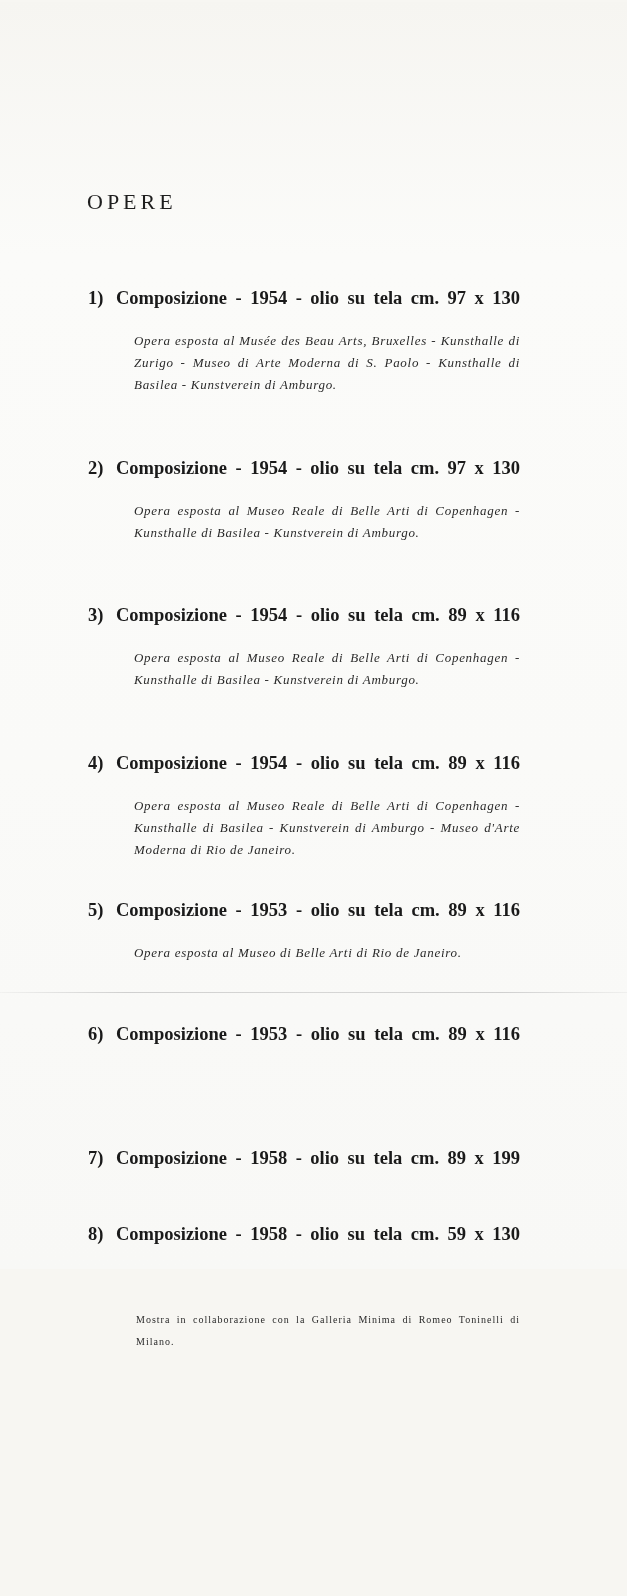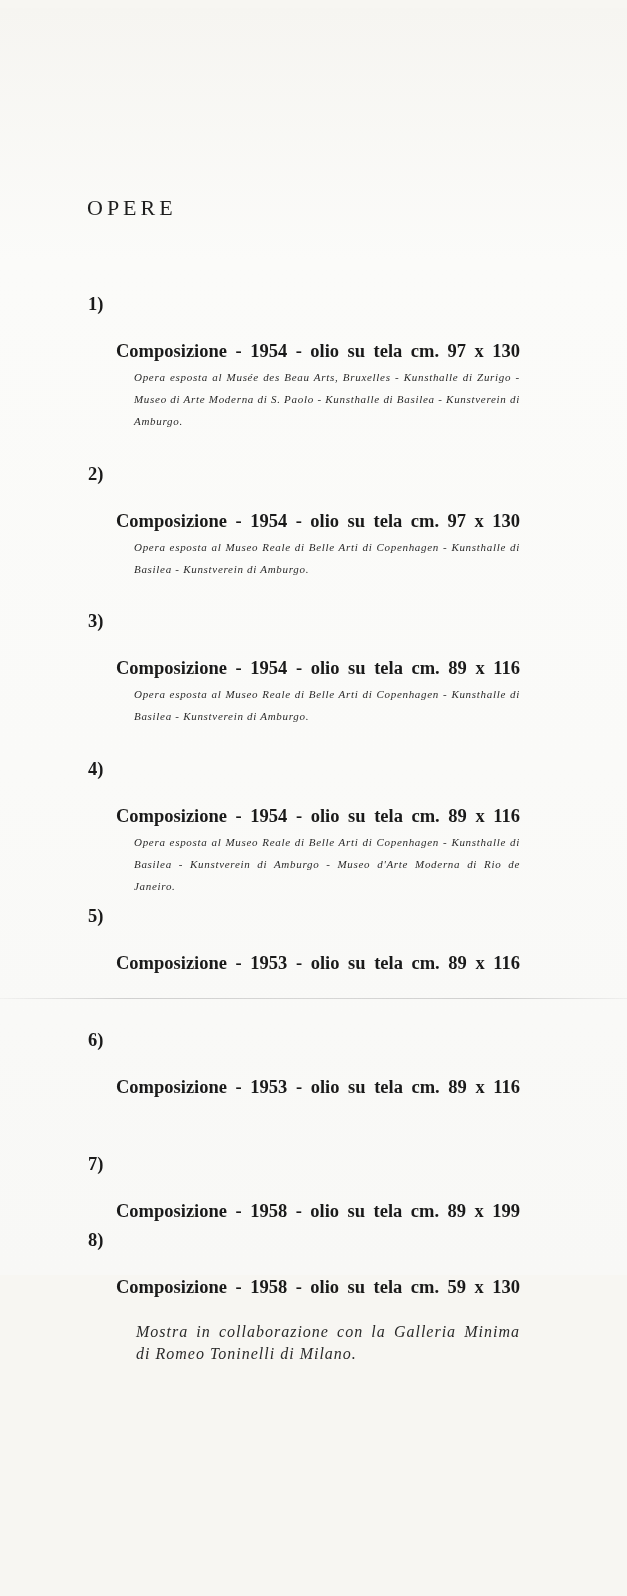--- a/index.html
+++ b/index.html
@@ -10,21 +10,21 @@
       width: 627px;
       height: 1596px;
       background: #f7f6f2;
       position: relative;
       overflow: hidden;
       font-family: "Liberation Serif", "DejaVu Serif", serif;
       color: #1c1c1c;
     }
     .page {
       position: absolute;
-      left: 0; top: 8px;
+      left: 0; top: 2px;
       width: 627px; height: 1267px;
       background: linear-gradient(180deg, #f6f5f1 0%, #fbfbf9 20%, #fafaf8 60%, #f8f8f6 100%);
     }
     .fold-line {
       position: absolute;
       left: 0;
       top: 990px;
       width: 627px;
       height: 1px;
       background: linear-gradient(90deg, rgba(200,200,200,0.15) 0%, rgba(190,190,190,0.7) 20%, rgba(180,180,180,0.5) 50%, rgba(190,190,190,0.7) 80%, rgba(200,200,200,0.2) 100%);
@@ -54,38 +54,37 @@
     .work-heading {
       display: flex;
       justify-content: space-between;
       font-weight: bold;
       font-size: 18.5px;
       line-height: 22px;
       white-space: nowrap;
       color: #1a1a1a;
     }
     .work-num { display: inline-block; width: 28px; }
-    .work-title { flex: 1; text-align: justify; text-align-last: justify; margin-top: 47px; }
+    .work-title { flex: 1; text-align: justify; text-align-last: justify; }
     .work-desc {
       margin-left: 46px;
-      margin-top: 4px;
+      margin-top: 21px;
       font-style: italic;
-      font-size: 11px;
+      font-size: 13px;
       line-height: 22px;
       letter-spacing: 0.7px;
       text-align: justify;
       color: #2a2a2a;
     }
     .footer-note {
       position: absolute;
       left: 136px;
       top: 1297px;
       width: 384px;
-      font-style: italic;
-      font-size: 16px;
+      font-size: 10px;
       line-height: 22px;
       letter-spacing: 1px;
       text-align: justify;
       color: #2a2a2a;
     }
   </style>
 </head>
 <body>
 
 <div class="page">
@@ -124,20 +123,21 @@
         <span class="work-title">Composizione - 1954 - olio su tela cm. 89 x 116</span>
       </div>
       <div class="work-desc">Opera esposta al Museo Reale di Belle Arti di Copenhagen - Kunsthalle di Basilea - Kunstverein di Amburgo - Museo d'Arte Moderna di Rio de Janeiro.</div>
     </li>
 
     <li class="work" style="top:897px">
       <div class="work-heading">
         <span class="work-num">5)</span>
         <span class="work-title">Composizione - 1953 - olio su tela cm. 89 x 116</span>
       </div>
+      <div class="work-desc">Opera esposta al Museo di Belle Arti di Rio de Janeiro.</div>
     </li>
 
     <li class="work" style="top:1021px">
       <div class="work-heading">
         <span class="work-num">6)</span>
         <span class="work-title">Composizione - 1953 - olio su tela cm. 89 x 116</span>
       </div>
     </li>
 
     <li class="work" style="top:1145px">

